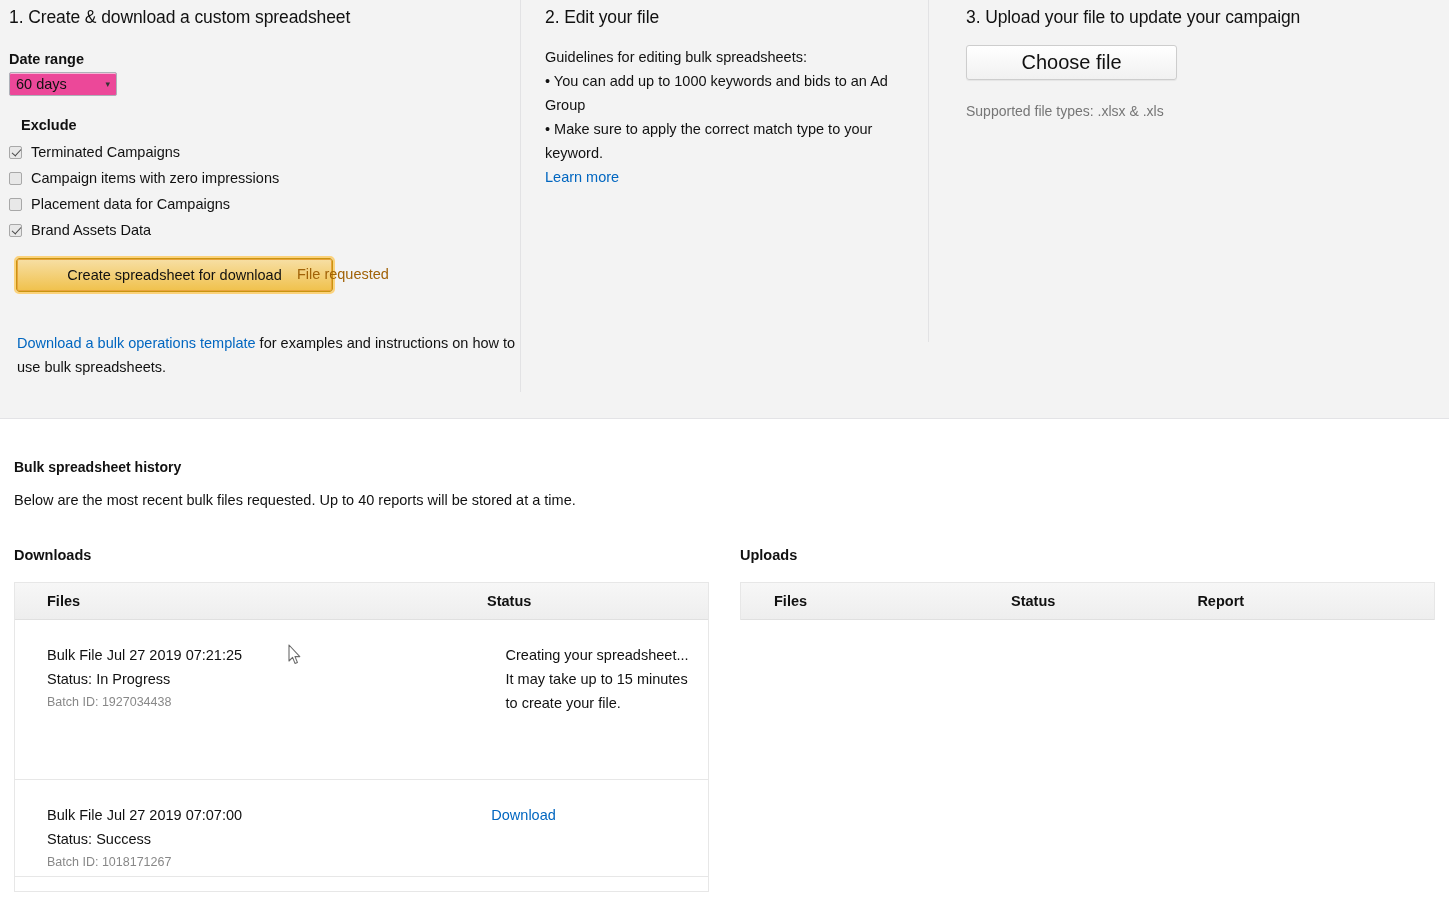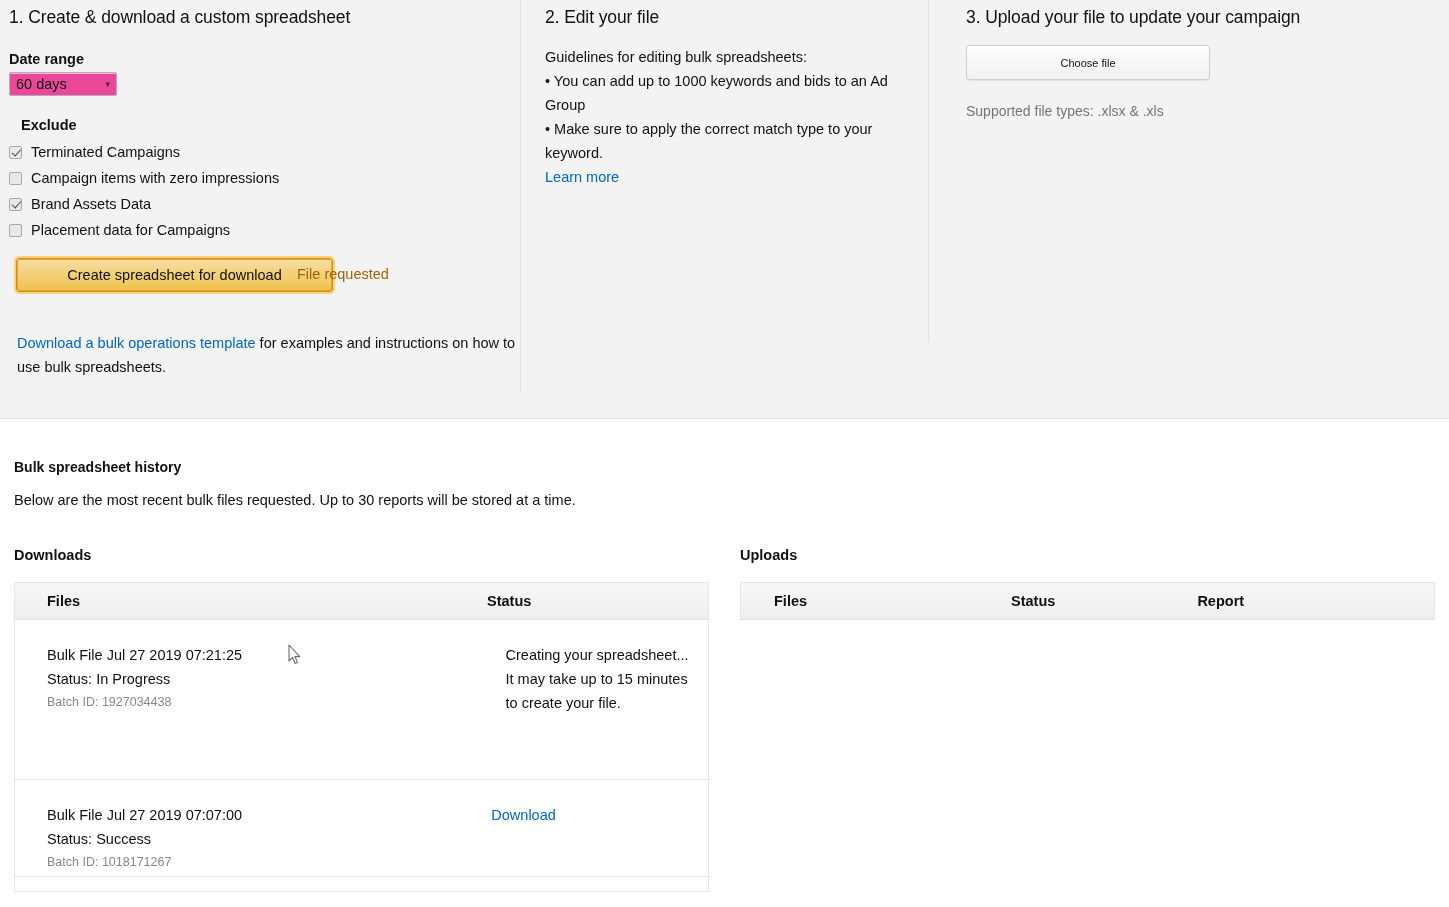--- a/index.html
+++ b/index.html
@@ -120,27 +120,27 @@
   .guidelines {
     position: absolute; top: 45px; left: 0;
     width: 372px;
     font-size: 14.5px; line-height: 24px; color: #111;
   }
   .guidelines .lm { display: block; }
 
   
   .choose-file {
     position: absolute; top: 45px; left: 0;
-    width: 244px; height: 35px;
+    width: 211px; height: 35px;
     background: linear-gradient(to bottom, #ffffff 0%, #f1f1f1 100%);
     border: 1px solid #cdcdcd;
     border-radius: 3px;
     box-shadow: 0 1px 1px rgba(0,0,0,.06);
     font-family: "Liberation Sans", sans-serif;
-    font-size: 11px; color: #111;
+    font-size: 20px; color: #111;
     cursor: pointer;
     display: flex; align-items: center; justify-content: center;
     padding: 0;
   }
   .supported-types {
     position: absolute; top: 103px; left: 0;
     font-size: 14px; color: #767676;
   }
 
   
@@ -228,26 +228,26 @@
       <div class="cb-list">
         <div class="cb-row">
           <span class="cb-box checked"></span>
           <span class="cb-label">Terminated Campaigns</span>
         </div>
         <div class="cb-row">
           <span class="cb-box"></span>
           <span class="cb-label">Campaign items with zero impressions</span>
         </div>
         <div class="cb-row">
+          <span class="cb-box"></span>
+          <span class="cb-label">Placement data for Campaigns</span>
+        </div>
+        <div class="cb-row">
           <span class="cb-box checked"></span>
           <span class="cb-label">Brand Assets Data</span>
-        </div>
-        <div class="cb-row">
-          <span class="cb-box"></span>
-          <span class="cb-label">Placement data for Campaigns</span>
         </div>
       </div>
 
       <button class="create-btn">Create spreadsheet for download</button>
       <div class="file-requested">File requested</div>
 
       <div class="template-text"><a class="link">Download a bulk operations template</a><span> for examples and instructions on how to use bulk spreadsheets.</span></div>
     </div>
 
     <div class="col col2">
@@ -262,21 +262,21 @@
 
     <div class="col col3">
       <h2 class="step-title">3. Upload your file to update your campaign</h2>
       <button class="choose-file">Choose file</button>
       <div class="supported-types">Supported file types: .xlsx &amp; .xls</div>
     </div>
   </div>
 
   <div class="history">
     <div class="history-title">Bulk spreadsheet history</div>
-    <div class="history-sub">Below are the most recent bulk files requested. Up to 30 reports will be stored at a time.</div>
+    <div class="history-sub">Below are the most recent bulk files requested. Up to 40 reports will be stored at a time.</div>
 
     <div class="tbl-label" style="left:14px; top:128px;">Downloads</div>
     <div class="tbl-label" style="left:740px; top:128px;">Uploads</div>
 
     <div class="tbl tbl-downloads">
       <div class="tbl-head">
         <span class="th th-files">Files</span>
         <span class="th th-status">Status</span>
       </div>
 

